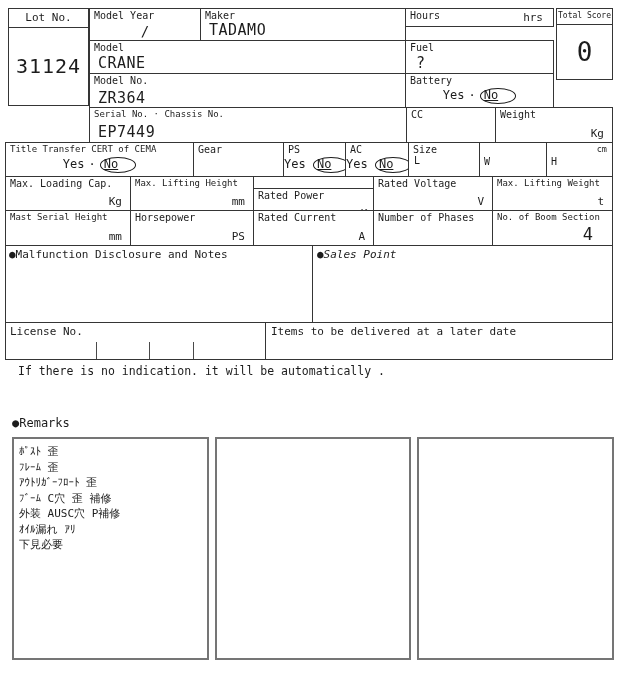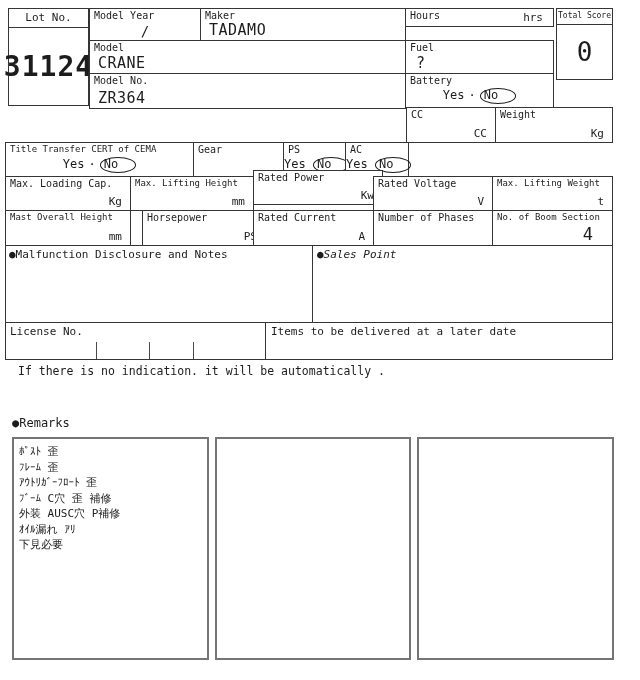--- a/index.html
+++ b/index.html
@@ -4,37 +4,37 @@
 <style>
   html,body{margin:0;padding:0;background:#fff;}
   body{font-family:"DejaVu Sans Mono","Liberation Mono",monospace;color:#1c1c1c;}
   #sheet{position:relative;width:640px;height:680px;background:#ffffff;overflow:hidden;}
   .cell{position:absolute;border:1px solid #353535;box-sizing:border-box;background:#fff;}
   .lbl{position:absolute;top:1px;left:4px;font-size:10px;white-space:nowrap;}
   .lbl.sm{font-size:9px;}
   .val{position:absolute;left:8px;bottom:1px;font-size:15px;letter-spacing:.5px;white-space:nowrap;}
   .unit{position:absolute;right:8px;bottom:2px;font-size:11px;margin-top:40px;}
   .yn{position:absolute;left:0;right:0;bottom:3px;text-align:center;font-size:12px;white-space:nowrap;}
-  .circ{display:inline-block;border:1.3px solid #1c1c1c;border-radius:50%;padding:0 17px 1px 3px;line-height:1.05;}
+  .circ{display:inline-block;border:1.3px solid #1c1c1c;border-radius:50%;padding:0 17px 1px 3px;line-height:1.05;text-decoration:underline;}
   .sep{padding:0 4px;}
   .subline{position:absolute;top:0;bottom:0;width:0;border-left:1px solid #353535;}
   .tick{position:absolute;width:0;border-left:1px solid #4a4a4a;}
   .seclbl{position:absolute;font-size:11px;white-space:nowrap;}
   .rembox{position:absolute;border:2px solid #757575;box-sizing:border-box;background:#fff;}
   .remtext{position:absolute;top:5px;left:5px;right:4px;font-size:11px;line-height:15.5px;white-space:pre-line;}
   .center-flex{display:flex;align-items:center;justify-content:center;}
 </style>
 </head>
 <body>
 
 <div id="sheet">
 
   <div class="cell" style="left:8px;top:8px;width:81px;height:98px;">
     <div style="position:absolute;top:0;left:0;right:0;height:18px;border-bottom:1px solid #353535;text-align:center;font-size:11px;line-height:17px;">Lot No.</div>
-    <div class="center-flex" style="position:absolute;top:18px;left:0;right:0;bottom:0;font-size:28px;letter-spacing:1px;font-weight:bold;">31124</div>
+    <div class="center-flex" style="position:absolute;top:18px;left:0;right:0;bottom:0;font-size:20px;letter-spacing:1px;">31124</div>
   </div>
 
   <div class="cell" style="left:89px;top:8px;width:112px;height:33px;">
     <span class="lbl">Model Year</span>
     <span style="position:absolute;left:0;right:0;bottom:1px;text-align:center;font-size:14px;">/</span>
   </div>
   <div class="cell" style="left:200px;top:8px;width:206px;height:33px;">
     <span class="lbl">Maker</span>
     <span class="val">TADAMO</span>
   </div>
@@ -61,21 +61,25 @@
     <span class="lbl">Model No.</span>
     <span class="val">ZR364</span>
   </div>
   <div class="cell" style="left:405px;top:73px;width:149px;height:35px;">
     <span class="lbl">Battery</span>
     <div class="yn">
       <span>Yes</span><span class="sep">·</span><span class="circ">No</span>
     </div>
   </div>
 
-  <div class="cell" style="left:406px;top:107px;width:90px;height:36px;text-align:right;">
+  <div class="cell" style="left:89px;top:107px;width:318px;height:36px;">
+    <span class="lbl sm">Serial No.  · Chassis No.</span>
+    <span class="val">EP7449</span>
+  </div>
+  <div class="cell" style="left:406px;top:107px;width:90px;height:52px;text-align:right;">
     <span class="lbl">CC</span>
     <span class="unit">CC</span>
   </div>
   <div class="cell" style="left:495px;top:107px;width:118px;height:36px;">
     <span class="lbl">Weight</span>
     <span class="unit">Kg</span>
   </div>
 
   <div class="cell" style="left:5px;top:142px;width:189px;height:35px;">
     <span class="lbl sm">Title Transfer CERT of CEMA</span>
@@ -91,47 +95,56 @@
     <div class="yn">
       <span>Yes</span> <span class="circ">No</span>
     </div>
   </div>
   <div class="cell" style="left:345px;top:142px;width:64px;height:35px;">
     <span class="lbl">AC</span>
     <div class="yn">
       <span>Yes</span> <span class="circ">No</span>
     </div>
   </div>
+  <div class="cell" style="left:408px;top:142px;width:205px;height:35px;">
+    <span class="lbl">Size</span>
+    <span style="position:absolute;top:1px;right:5px;font-size:8.5px;">cm</span>
+    <div class="subline" style="left:70px;"></div>
+    <div class="subline" style="left:137px;"></div>
+    <span style="position:absolute;left:5px;top:12px;font-size:10px;">L</span>
+    <span style="position:absolute;left:75px;top:13px;font-size:10px;">W</span>
+    <span style="position:absolute;left:142px;top:13px;font-size:10px;">H</span>
+  </div>
 
   <div class="cell" style="left:5px;top:176px;width:126px;height:35px;">
     <span class="lbl">Max. Loading Cap.</span>
     <span class="unit">Kg</span>
   </div>
   <div class="cell" style="left:130px;top:176px;width:124px;height:35px;">
     <span class="lbl sm">Max. Lifting Height</span>
     <span class="unit">mm</span>
   </div>
-  <div class="cell" style="left:253px;top:170px;width:130px;height:35px;text-align:center;">
+  <div class="cell" style="left:253px;top:188px;width:130px;height:35px;text-align:center;">
     <span class="lbl">Rated Power</span>
     <span class="unit">Kw</span>
   </div>
   <div class="cell" style="left:373px;top:176px;width:120px;height:35px;">
     <span class="lbl">Rated Voltage</span>
     <span class="unit">V</span>
   </div>
   <div class="cell" style="left:492px;top:176px;width:121px;height:35px;">
     <span class="lbl sm">Max. Lifting Weight</span>
     <span class="unit">t</span>
   </div>
 
   <div class="cell" style="left:5px;top:210px;width:126px;height:36px;">
-    <span class="lbl sm">Mast Overall Height</span>
+    <span class="lbl sm">Mast Serial Height</span>
     <span class="unit">mm</span>
   </div>
-  <div class="cell" style="left:142px;top:210px;width:124px;height:36px;padding-left:28px;">
+  <div class="cell" style="left:130px;top:210px;width:124px;height:36px;padding-left:28px;">
     <span class="lbl">Horsepower</span>
     <span class="unit">PS</span>
   </div>
   <div class="cell" style="left:253px;top:210px;width:121px;height:36px;">
     <span class="lbl">Rated Current</span>
     <span class="unit">A</span>
   </div>
   <div class="cell" style="left:373px;top:210px;width:120px;height:36px;padding-left:36px;">
     <span class="lbl">Number of Phases</span>
   </div>

